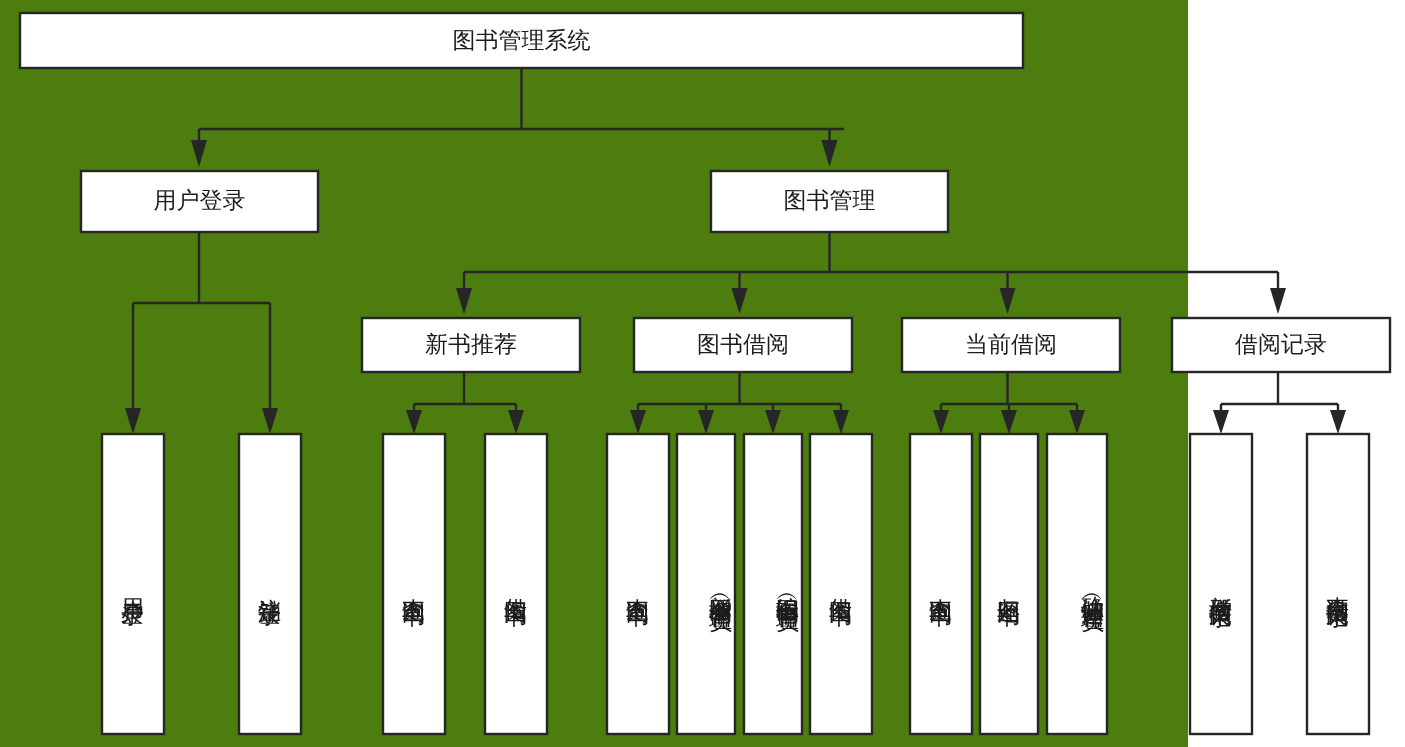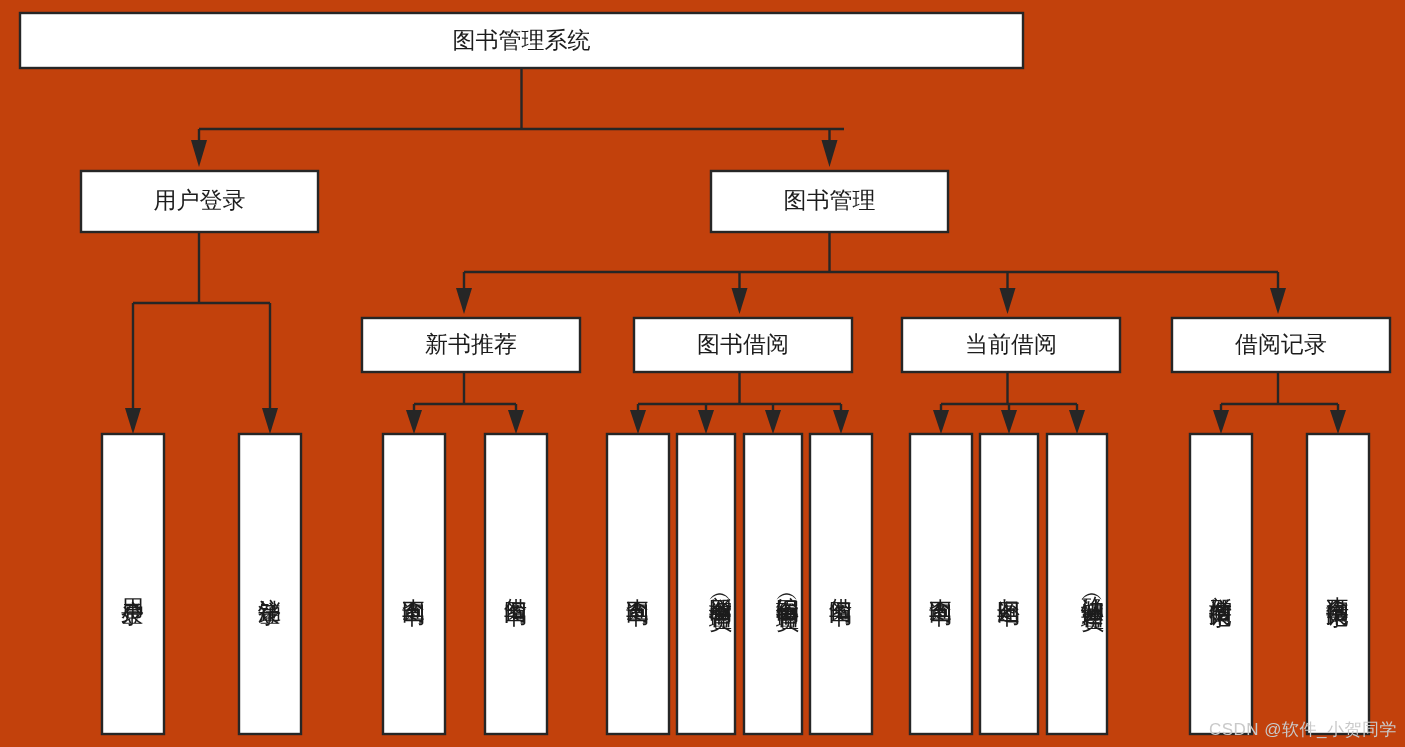--- a/index.html
+++ b/index.html
@@ -8,23 +8,23 @@
     background: #ffffff;
   }
   body {
     width: 1405px;
     height: 747px;
     font-family: "Liberation Sans", "DejaVu Sans", sans-serif;
     overflow: hidden;
   }
   #diagram-root {
     position: relative;
-    width: 1405px;
+    width: 1188px;
     height: 747px;
-    background: #c2410c;
+    background: #4d7c0f;
   }
   svg#tree-svg {
     position: absolute;
     left: 0;
     top: 0;
     width: 1405px;
     height: 747px;
     display: block;
   }
   .node-box {
@@ -195,15 +195,14 @@
   <div class="node-label-v" style="left:744px; top:434px; width:58px; height:300px; display:flex; align-items:flex-start; justify-content:center; padding-top:6px; box-sizing:border-box;">编辑图书（管理员）</div>
   <div class="node-label-v" style="left:810px; top:434px; width:62px; height:300px; display:flex; align-items:center; justify-content:center;">借阅图书</div>
 
   <div class="node-label-v" style="left:910px; top:434px; width:62px; height:300px; display:flex; align-items:center; justify-content:center;">查询图书</div>
   <div class="node-label-v" style="left:980px; top:434px; width:58px; height:300px; display:flex; align-items:center; justify-content:center;">归还图书</div>
   <div class="node-label-v" style="left:1047px; top:434px; width:60px; height:300px; display:flex; align-items:flex-start; justify-content:center; padding-top:6px; box-sizing:border-box;">确认归还（管理员）</div>
 
   <div class="node-label-v" style="left:1190px; top:434px; width:62px; height:300px; display:flex; align-items:center; justify-content:center;">新增借阅记录</div>
   <div class="node-label-v" style="left:1307px; top:434px; width:62px; height:300px; display:flex; align-items:center; justify-content:center;">查询借阅记录</div>
 
-  <div class="watermark">CSDN @软件_小贺同学</div>
 
 </div>
 
 </body></html>

